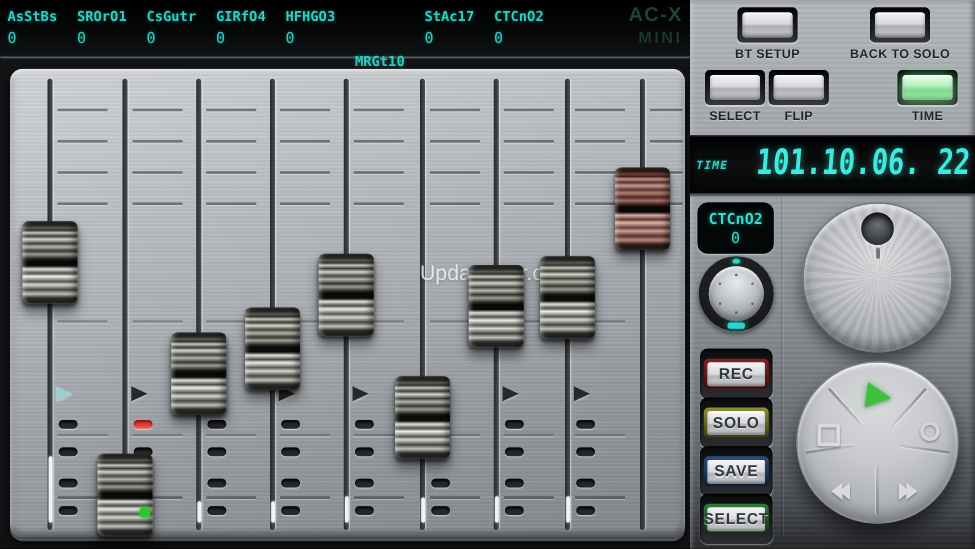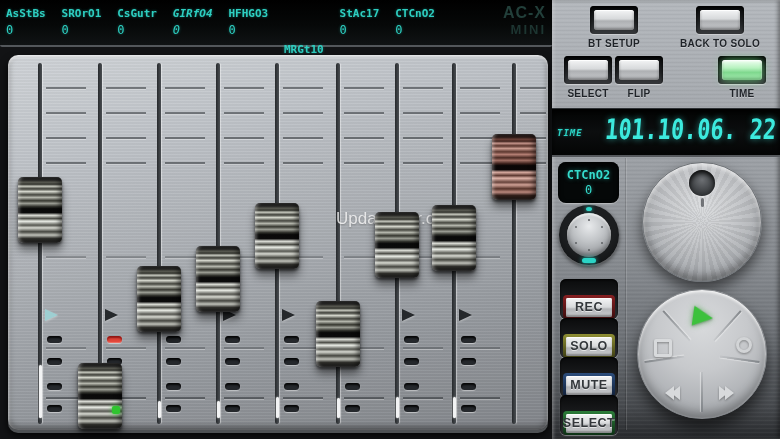--- a/index.html
+++ b/index.html
@@ -110,21 +110,21 @@
   .knob-face::after{content:"";position:absolute;left:21px;top:6px;width:2px;height:2px;border-radius:50%;
     background:rgba(60,63,66,.8);
     box-shadow:13px 7px 0 rgba(60,63,66,.7),13px 23px 0 rgba(60,63,66,.7),0 30px 0 rgba(60,63,66,.7),
       -13px 23px 0 rgba(60,63,66,.7),-13px 7px 0 rgba(60,63,66,.7);}
   .knob-dot-top{position:absolute;left:27px;top:2px;width:6px;height:4px;border-radius:50%;
     background:#2bd4c6;box-shadow:0 0 4px rgba(43,212,198,.9);}
   .knob-dot-bottom{position:absolute;left:23px;top:53px;width:14px;height:5px;border-radius:3px;
     background:#2bd4c6;box-shadow:0 0 5px rgba(43,212,198,.9);}
 
   .ch-btn{position:absolute;left:8px;width:58px;height:40px;border-radius:6px;padding:0;
-    display:flex;align-items:flex-end;justify-content:center;
+    display:flex;align-items:center;justify-content:center;
     background:linear-gradient(180deg,#0a0b0c,#2c2e31);
     box-shadow:0 1px 1px rgba(255,255,255,.4),inset 0 1px 2px #000;}
   .bezel{width:52px;height:24px;border-radius:4px;display:flex;align-items:center;justify-content:center;}
   .bezel-red{background:linear-gradient(180deg,#872022,#3c0d0e);}
   .bezel-olive{background:linear-gradient(180deg,#8f8f34,#3d3d13);}
   .bezel-blue{background:linear-gradient(180deg,#2c4d7c,#101f38);}
   .bezel-green{background:linear-gradient(180deg,#2c7d3a,#0d3115);}
   .ch-face{width:46px;height:19px;border-radius:2px;display:flex;align-items:center;justify-content:center;
     background:linear-gradient(180deg,#f4f5f6 0%,#d8dadc 48%,#b2b4b7 58%,#cdcfd2 100%);
     box-shadow:inset 0 1px 1px #fff,inset 0 -2px 2px rgba(0,0,0,.35);
@@ -176,21 +176,21 @@
         <div class="track-val">0</div>
       </div>
       <div class="track-cell" style="left: 61.6px;">
         <div class="track-name">SROrO1</div>
         <div class="track-val">0</div>
       </div>
       <div class="track-cell" style="left: 117.2px;">
         <div class="track-name">CsGutr</div>
         <div class="track-val">0</div>
       </div>
-      <div class="track-cell" style="left: 172.8px; font-style: italic;">
+      <div class="track-cell" style="left: 172.8px;">
         <div class="track-name">GIRfO4</div>
         <div class="track-val">0</div>
       </div>
       <div class="track-cell" style="left: 228.4px;">
         <div class="track-name">HFHGO3</div>
         <div class="track-val">0</div>
       </div>
       <div class="track-cell" style="left: 284px; margin-top: 36px;">
         <div class="track-name">MRGt10</div>
         <div class="track-val">0</div>
@@ -392,21 +392,21 @@
         <div class="ch-face">REC</div>
       </div>
     </div>
     <div class="ch-btn" style="top:318px;">
       <div class="bezel bezel-olive">
         <div class="ch-face">SOLO</div>
       </div>
     </div>
     <div class="ch-btn" style="top:357px;">
       <div class="bezel bezel-blue">
-        <div class="ch-face">MUTE</div>
+        <div class="ch-face">SAVE</div>
       </div>
     </div>
     <div class="ch-btn" style="top:395px;">
       <div class="bezel bezel-green">
         <div class="ch-face">SELECT</div>
       </div>
     </div>
 
     <div class="jog">
       <div class="jog-hole"></div>

